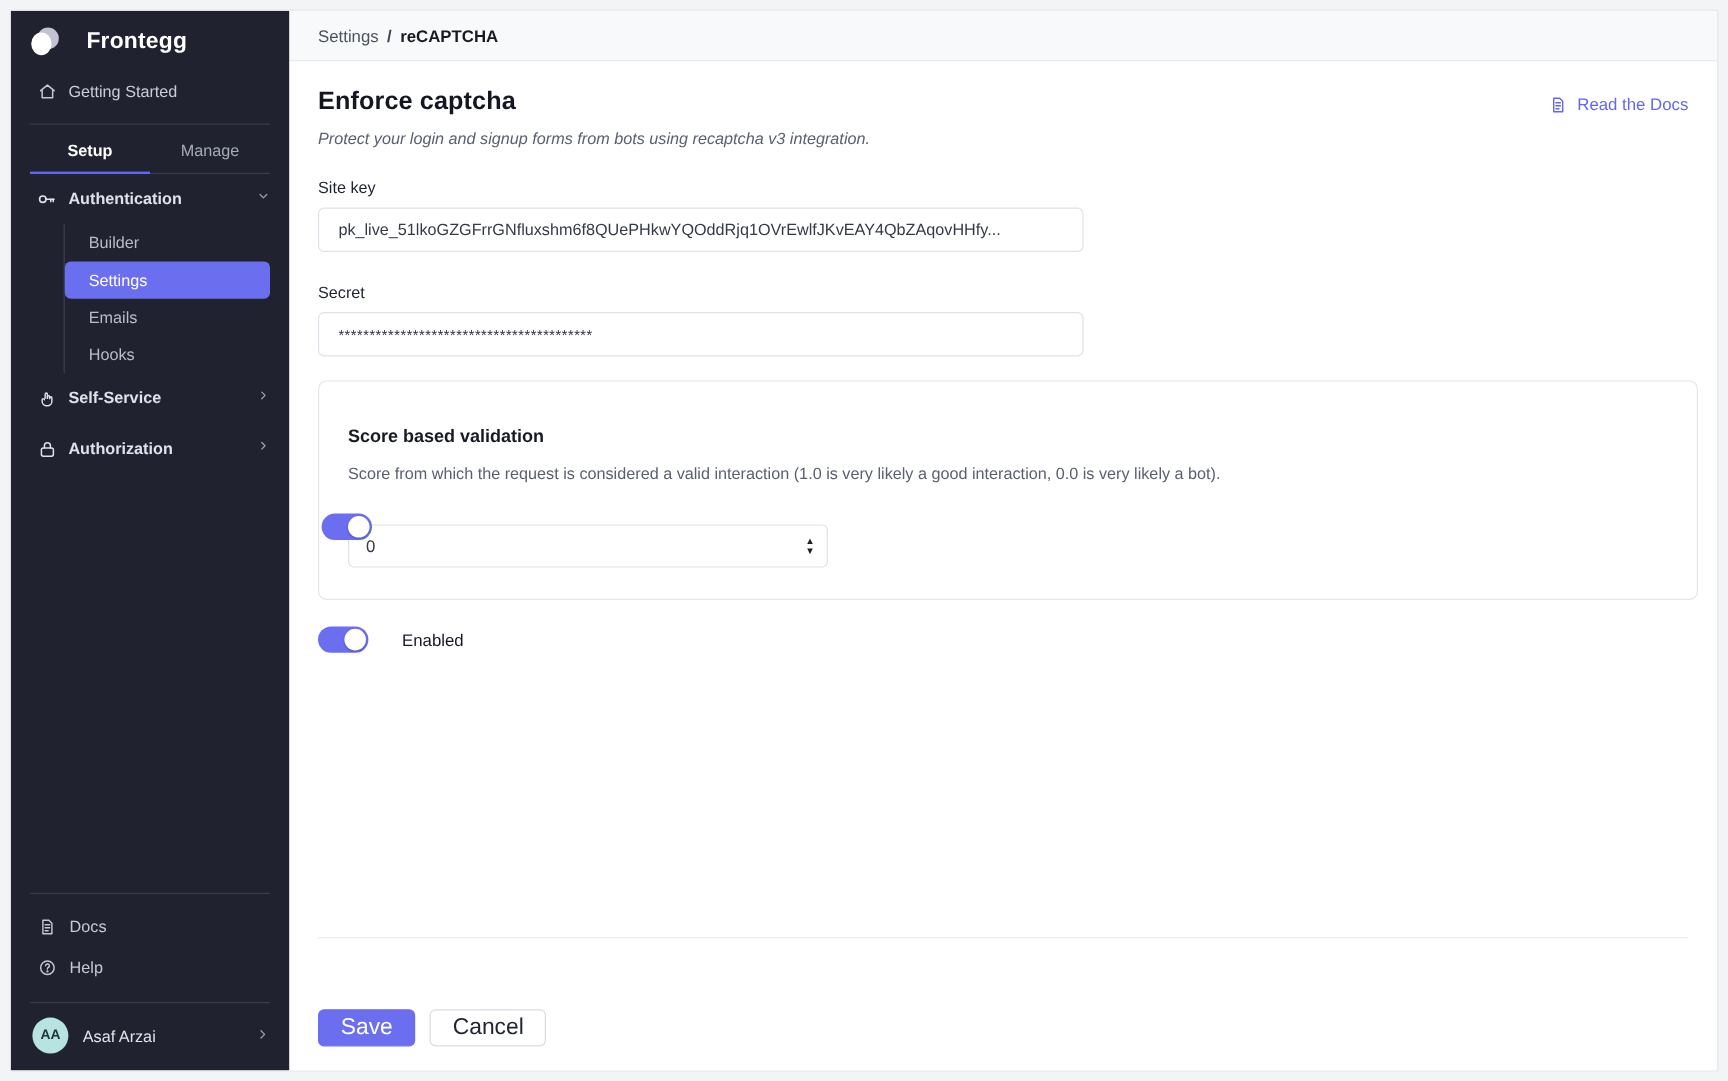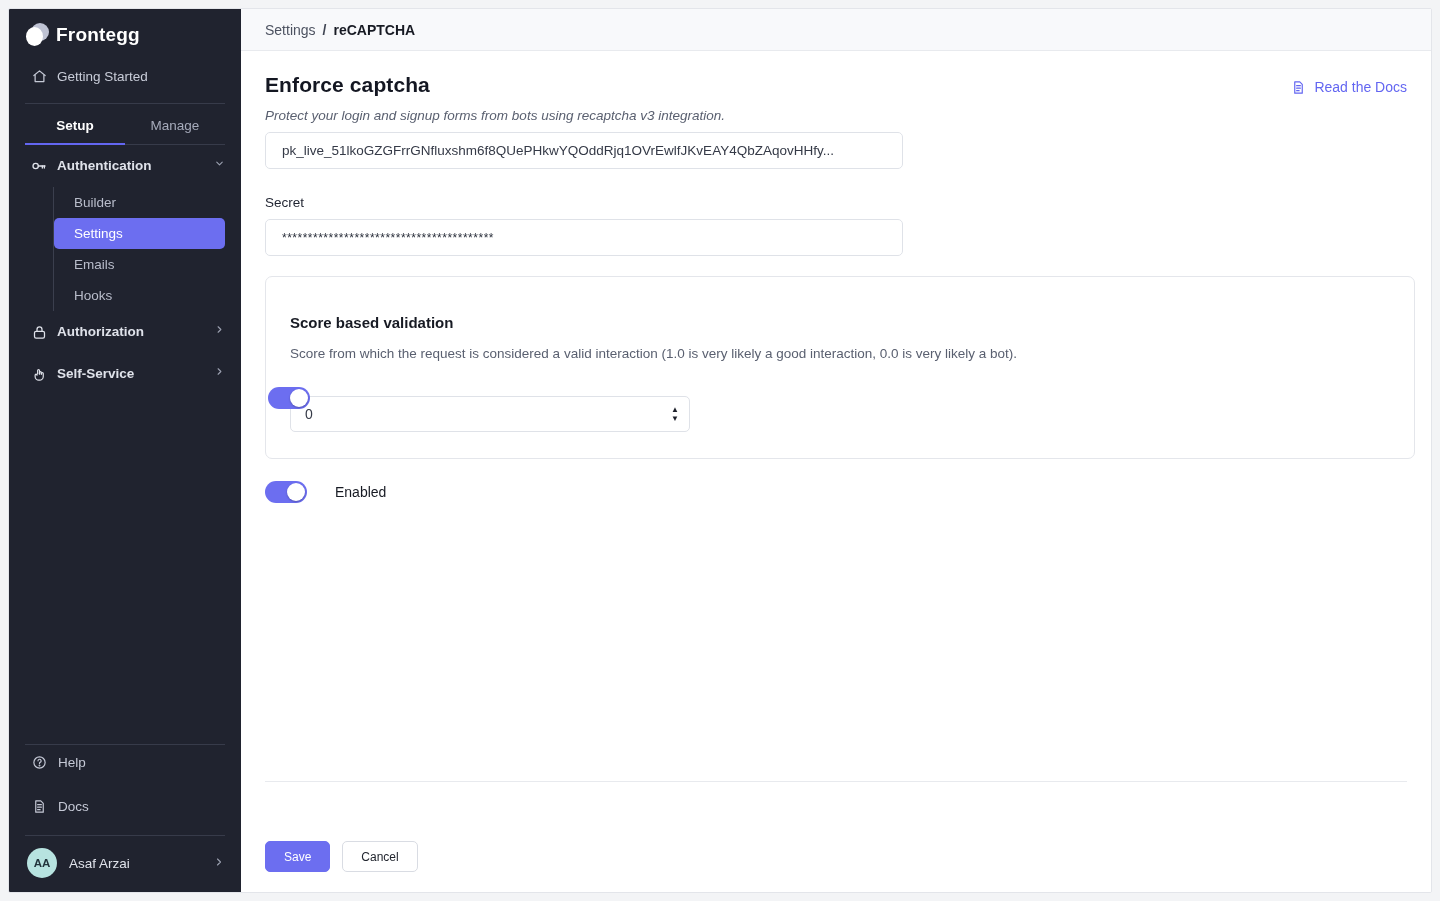--- a/index.html
+++ b/index.html
@@ -24,21 +24,21 @@
   .sidebar {
     width: 232px;
     flex: 0 0 232px;
     background: #20232f;
     display: flex;
     flex-direction: column;
     padding: 0 0 0 0;
     position: relative;
   }
   .brand {
-    display: flex; align-items: center; gap: 5px;
+    display: flex; align-items: center; gap: 21px;
     padding: 13px 0 13px 16px;
   }
   .brand-logo { width: 26px; height: 26px; position: relative; flex: 0 0 26px; }
   .brand-logo .c1 {
     position: absolute; left: 6px; top: 1px;
     width: 18px; height: 18px; border-radius: 50%;
     background: #bfc3d4;
   }
   .brand-logo .c2 {
     position: absolute; left: 1px; top: 5px;
@@ -213,21 +213,21 @@
   .enabled-label { font-size: 14px; color: #171a23; }
 
   .footer {
     flex: 0 0 auto;
     border-top: 1px solid #e8eaee;
     margin: 0 24px;
     padding: 17px 0 20px 0;
     display: flex; gap: 12px;
   }
   .btn {
-    height: 31px; border-radius: 5px; font-size: 12px;
+    height: 31px; border-radius: 5px; font-size: 19px;
     display: inline-flex; align-items: center; justify-content: center;
     cursor: pointer; padding: 0 18px;
     font-family: "Liberation Sans", sans-serif;
     margin-top: 42px;
   }
   .btn-primary { background: #6c6ef0; color: #ffffff; border: 1px solid #6c6ef0; }
   .btn-secondary { background: #ffffff; color: #22262f; border: 1px solid #d9dce3; }
 </style>
 </head>
 <body>
@@ -280,72 +280,72 @@
 
     <nav class="subnav">
       <div class="subitem">Builder</div>
       <div class="subitem active">Settings</div>
       <div class="subitem">Emails</div>
       <div class="subitem">Hooks</div>
     </nav>
 
     <div class="section">
       <span class="icon">
+        <svg width="15" height="15" viewBox="0 0 24 24" fill="none" stroke="#dfe2ea" stroke-width="1.9" stroke-linecap="round" stroke-linejoin="round">
+          <path d="M9 11V5.5a1.5 1.5 0 0 1 3 0V11"></path>
+            <path d="M12 11V9a1.5 1.5 0 0 1 3 0v2"></path>
+          <path d="M15 11.5v-1a1.5 1.5 0 0 1 3 0V15a6 6 0 0 1-6 6h-1a6 6 0 0 1-6-6v-2a1.5 1.5 0 0 1 3 0"></path>
+        </svg>
+      </span>
+      <span>Self-Service</span>
+      <span class="chev">
+        <svg width="11" height="11" viewBox="0 0 24 24" fill="none" stroke="#9ba0b0" stroke-width="2.4" stroke-linecap="round" stroke-linejoin="round">
+            <path d="M9 6l6 6-6 6"></path>
+          </svg>
+      </span>
+    </div>
+
+    <div class="section">
+      <span class="icon">
         <svg width="15" height="15" viewBox="0 0 24 24" fill="none" stroke="#dfe2ea" stroke-width="2" stroke-linecap="round" stroke-linejoin="round">
           <rect x="4" y="10" width="16" height="11" rx="2.5"></rect>
             <path d="M8 10V7a4 4 0 0 1 8 0v3"></path>
         </svg>
       </span>
       <span>Authorization</span>
       <span class="chev">
         <svg width="11" height="11" viewBox="0 0 24 24" fill="none" stroke="#9ba0b0" stroke-width="2.4" stroke-linecap="round" stroke-linejoin="round">
             <path d="M9 6l6 6-6 6"></path>
           </svg>
       </span>
     </div>
 
-    <div class="section">
-      <span class="icon">
-        <svg width="15" height="15" viewBox="0 0 24 24" fill="none" stroke="#dfe2ea" stroke-width="1.9" stroke-linecap="round" stroke-linejoin="round">
-          <path d="M9 11V5.5a1.5 1.5 0 0 1 3 0V11"></path>
-            <path d="M12 11V9a1.5 1.5 0 0 1 3 0v2"></path>
-          <path d="M15 11.5v-1a1.5 1.5 0 0 1 3 0V15a6 6 0 0 1-6 6h-1a6 6 0 0 1-6-6v-2a1.5 1.5 0 0 1 3 0"></path>
-        </svg>
-      </span>
-      <span>Self-Service</span>
-      <span class="chev">
-        <svg width="11" height="11" viewBox="0 0 24 24" fill="none" stroke="#9ba0b0" stroke-width="2.4" stroke-linecap="round" stroke-linejoin="round">
-            <path d="M9 6l6 6-6 6"></path>
-          </svg>
-      </span>
-    </div>
-
     <div class="spacer"></div>
 
     <div class="bottom-divider"></div>
+
+    <div class="footitem" style="margin-top:10px">
+      <span class="icon">
+        <svg width="15" height="15" viewBox="0 0 24 24" fill="none" stroke="#c5c9d6" stroke-width="1.9" stroke-linecap="round" stroke-linejoin="round">
+          <path d="M6 3h8l4 4v14H6z"></path>
+            <path d="M9 9h6M9 13h6M9 17h4"></path>
+        </svg>
+      </span>
+      <span>Docs</span>
+    </div>
 
     <div class="footitem">
       <span class="icon">
         <svg width="15" height="15" viewBox="0 0 24 24" fill="none" stroke="#c5c9d6" stroke-width="1.9" stroke-linecap="round" stroke-linejoin="round">
           <circle cx="12" cy="12" r="9"></circle>
             <path d="M9.6 9.3a2.5 2.5 0 1 1 3.3 2.4c-.6.2-.9.8-.9 1.4v.4"></path>
             <circle cx="12" cy="16.8" r=".6" fill="#c5c9d6"></circle>
         </svg>
       </span>
       <span>Help</span>
-    </div>
-
-    <div class="footitem" style="margin-top:10px">
-      <span class="icon">
-        <svg width="15" height="15" viewBox="0 0 24 24" fill="none" stroke="#c5c9d6" stroke-width="1.9" stroke-linecap="round" stroke-linejoin="round">
-          <path d="M6 3h8l4 4v14H6z"></path>
-            <path d="M9 9h6M9 13h6M9 17h4"></path>
-        </svg>
-      </span>
-      <span>Docs</span>
     </div>
 
     <div class="bottom-divider" style="margin-top:12px"></div>
 
     <div class="user">
       <span class="avatar">AA</span>
       <span class="user-name">Asaf Arzai</span>
       <span class="chev">
         <svg width="12" height="12" viewBox="0 0 24 24" fill="none" stroke="#9ba0b0" stroke-width="2.2" stroke-linecap="round" stroke-linejoin="round">
             <path d="M9 6l6 6-6 6"></path>
@@ -372,20 +372,21 @@
               <path d="M6 3h8l4 4v14H6z"></path>
                 <path d="M9 9h6M9 13h6M9 17h4"></path>
             </svg>
           </span>
           <span>Read the Docs</span>
         </a>
       </div>
 
       <p class="subtitle">Protect your login and signup forms from bots using recaptcha v3 integration.</p>
 
+      <div class="field-label">Site key</div>
       <div class="text-input">
         <span>pk_live_51lkoGZGFrrGNfluxshm6f8QUePHkwYQOddRjq1OVrEwlfJKvEAY4QbZAqovHHfy...</span>
       </div>
 
       <div class="field-label">Secret</div>
       <div class="text-input">
         <span class="secret-val">*****************************************</span>
       </div>
 
       <section class="card">

